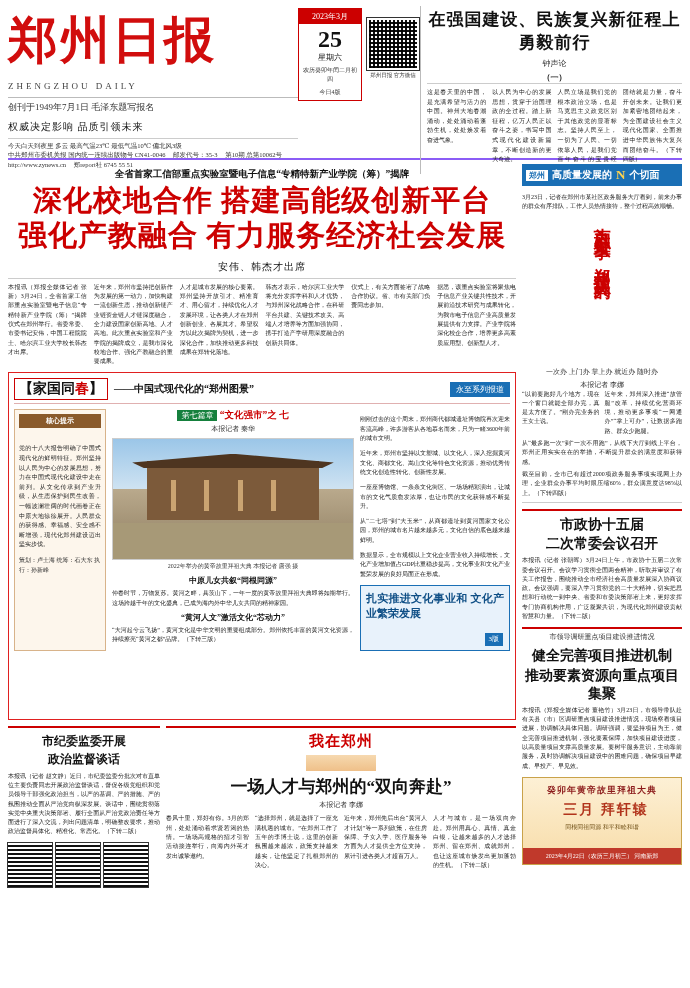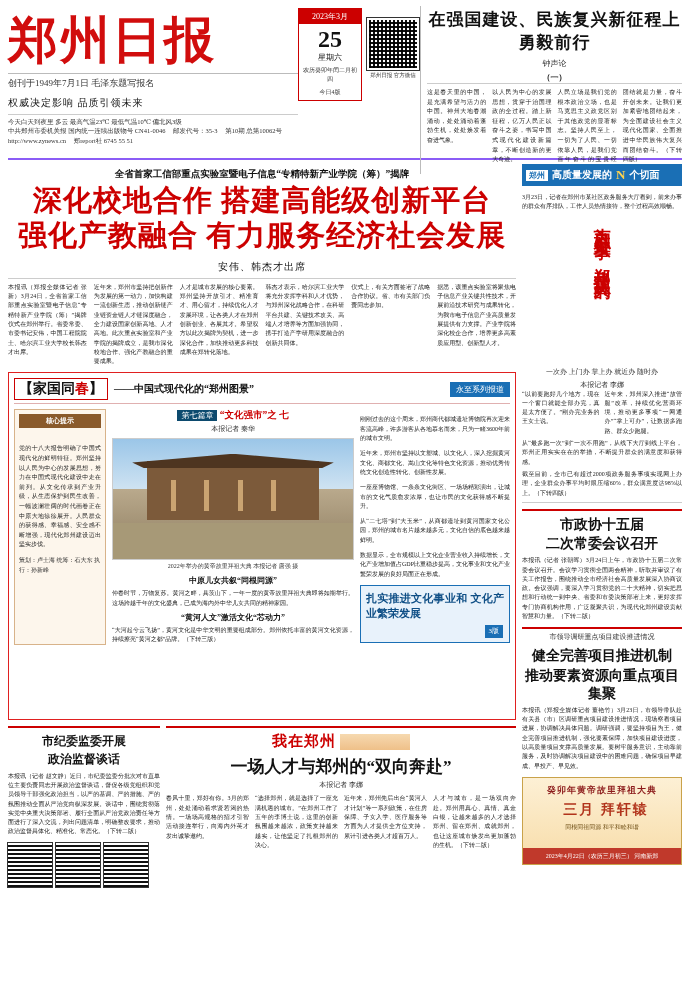--- a/index.html
+++ b/index.html
@@ -65,46 +65,46 @@
   .feat-badge .hl{color:#c00;}
   .feat-line{font-size:10px;font-weight:bold;}
   .feat-stamp{margin-left:auto;background:#1a6fb5;color:#fff;font-size:8px;padding:2px 6px;}
   .feat-body{display:flex;gap:6px;margin-top:5px;}
   .fb-left{width:92px;border:1px solid #d8b38a;background:#fdf6ec;padding:4px;box-sizing:border-box;}
   .fb-left .tag{background:#8a5a2b;color:#fff;font-size:7px;text-align:center;padding:2px 0;margin-bottom:16px;font-weight:bold;}
   .fb-left p{font-size:6px;line-height:1.6;margin:0;color:#222;text-align:justify;}
   .fb-left .sign{font-size:6px;margin-top:6px;color:#333;line-height:1.6;}
   .fb-mid{flex:1;}
   .fm-chap{text-align:center;font-size:9.5px;margin-bottom:2px;}
-  .fm-chap .c1{background:#0c4a6e;color:#fff;padding:1px 4px;font-size:8px;}
+  .fm-chap .c1{background:#15803d;color:#fff;padding:1px 4px;font-size:8px;}
   .fm-chap .c2{color:#c00;font-weight:bold;}
   .fm-title{text-align:center;font-size:22px;font-weight:bold;letter-spacing:2px;margin:4px 0 2px;}
   .fm-by{text-align:center;font-size:7px;color:#333;margin-bottom:4px;}
   .photo{height:120px;background:linear-gradient(#9bc6e8 0%,#cfe3f2 42%,#b9a98c 42%,#8d7c5f 100%);position:relative;overflow:hidden;border:1px solid #ccc;}
   .photo .bld{position:absolute;left:14%;right:14%;top:18%;height:44%;background:#7c5a3a;border-top:6px solid #5d4027;}
   .photo .roof{position:absolute;left:8%;right:8%;top:12%;height:12%;background:#4e3520;clip-path:polygon(6% 100%,0 60%,50% 0,100% 60%,94% 100%);}
   .photo .plaza{position:absolute;left:0;right:0;bottom:0;height:30%;background:#a79977;}
   .photo .col{position:absolute;top:34%;width:5px;height:26%;background:#caa472;}
   .photo-cap{font-size:6px;color:#333;text-align:center;margin-top:2px;}
   .fm-sub{margin-top:4px;font-size:8px;font-weight:bold;text-align:center;}
   .fm-p{font-size:6px;line-height:1.55;text-align:justify;color:#222;margin:3px 0 0;}
   .fb-right{width:150px;font-size:6px;line-height:1.55;text-align:justify;color:#222;}
-  .promo{margin-top:4px;border:1px solid #1a6fb5;background:#e8f2fb;padding:5px;position:relative;height:58px;box-sizing:border-box;}
+  .promo{margin-top:4px;border:1px solid #1a6fb5;background:#e8f2fb;padding:5px;position:relative;height:66px;box-sizing:border-box;}
   .promo .t{font-size:11px;font-weight:bold;color:#0f4f86;line-height:1.35;}
   .promo .pg{position:absolute;right:6px;bottom:4px;background:#1a6fb5;color:#fff;font-size:7px;padding:1px 4px;}
 
   
   .bottom{display:flex;gap:6px;margin-top:6px;}
   .bt-left{width:152px;border-top:2px solid #c00;padding-top:4px;}
   .bt-left h3{font-size:12px;font-weight:bold;text-align:center;margin:2px 0;line-height:1.3;}
   .bt-left p{font-size:6px;line-height:1.55;text-align:justify;margin:4px 0 0;color:#222;}
   .bt-qr{display:flex;gap:4px;margin-top:6px;}
   .bt-qr .q{width:44px;height:44px;background:repeating-linear-gradient(0deg,#111 0 2px,#fff 2px 4px),repeating-linear-gradient(90deg,#111 0 2px,transparent 2px 4px);outline:1px solid #333;}
   .bt-right{flex:1;border-top:2px solid #c00;padding-top:4px;}
-  .bt-kick{display:flex;align-items:center;justify-content:center;gap:4px;}
+  .bt-kick{display:flex;align-items:center;justify-content:flex-start;gap:4px;flex-direction:column;}
   .bt-kick .k{color:#c00;font-size:15px;font-weight:bold;letter-spacing:1px;}
   .bt-kick .sky{width:70px;height:16px;background:linear-gradient(#f6d9b0,#efc089);}
   .bt-h{font-size:17px;font-weight:bold;text-align:center;margin:4px 0 2px;}
   .bt-by{font-size:7px;text-align:center;color:#333;}
   .bt-cols{display:flex;gap:6px;font-size:6px;line-height:1.55;text-align:justify;color:#222;margin-top:4px;}
   .bt-cols div{flex:1;}
 
   
   .side-banner{background:#1a6fb5;color:#fff;font-size:10px;font-weight:bold;padding:3px 4px;display:flex;align-items:center;gap:4px;}
   .side-banner .box{background:#fff;color:#1a6fb5;font-size:8px;padding:0 3px;}
@@ -124,20 +124,21 @@
   .side-ad .bar{position:absolute;left:0;right:0;bottom:0;height:16px;background:#c0392b;color:#fff;font-size:6px;text-align:center;line-height:16px;}
 </style>
 </head>
 <body>
 
 <div class="page">
 
   <div class="masthead">
     <div class="mh-left">
       <div class="mh-title">郑州日报</div>
+      <div class="mh-pinyin">ZHENGZHOU DAILY</div>
       <div class="mh-found">创刊于1949年7月1日  毛泽东题写报名</div>
       <div class="mh-slogan">权威决定影响  品质引领未来</div>
       <div class="mh-meta">
         <span>今天白天到夜里 多云 最高气温23℃ 最低气温10℃ 偏北风3级</span>
         <span>中共郑州市委机关报 国内统一连续出版物号 CN41-0046</span>
         <span>邮发代号：35-3</span>
         <span>第10期 总第10062号</span>
         <span>http://www.zynews.cn</span>
         <span>郑report社 6745 55 51</span>
       </div>

